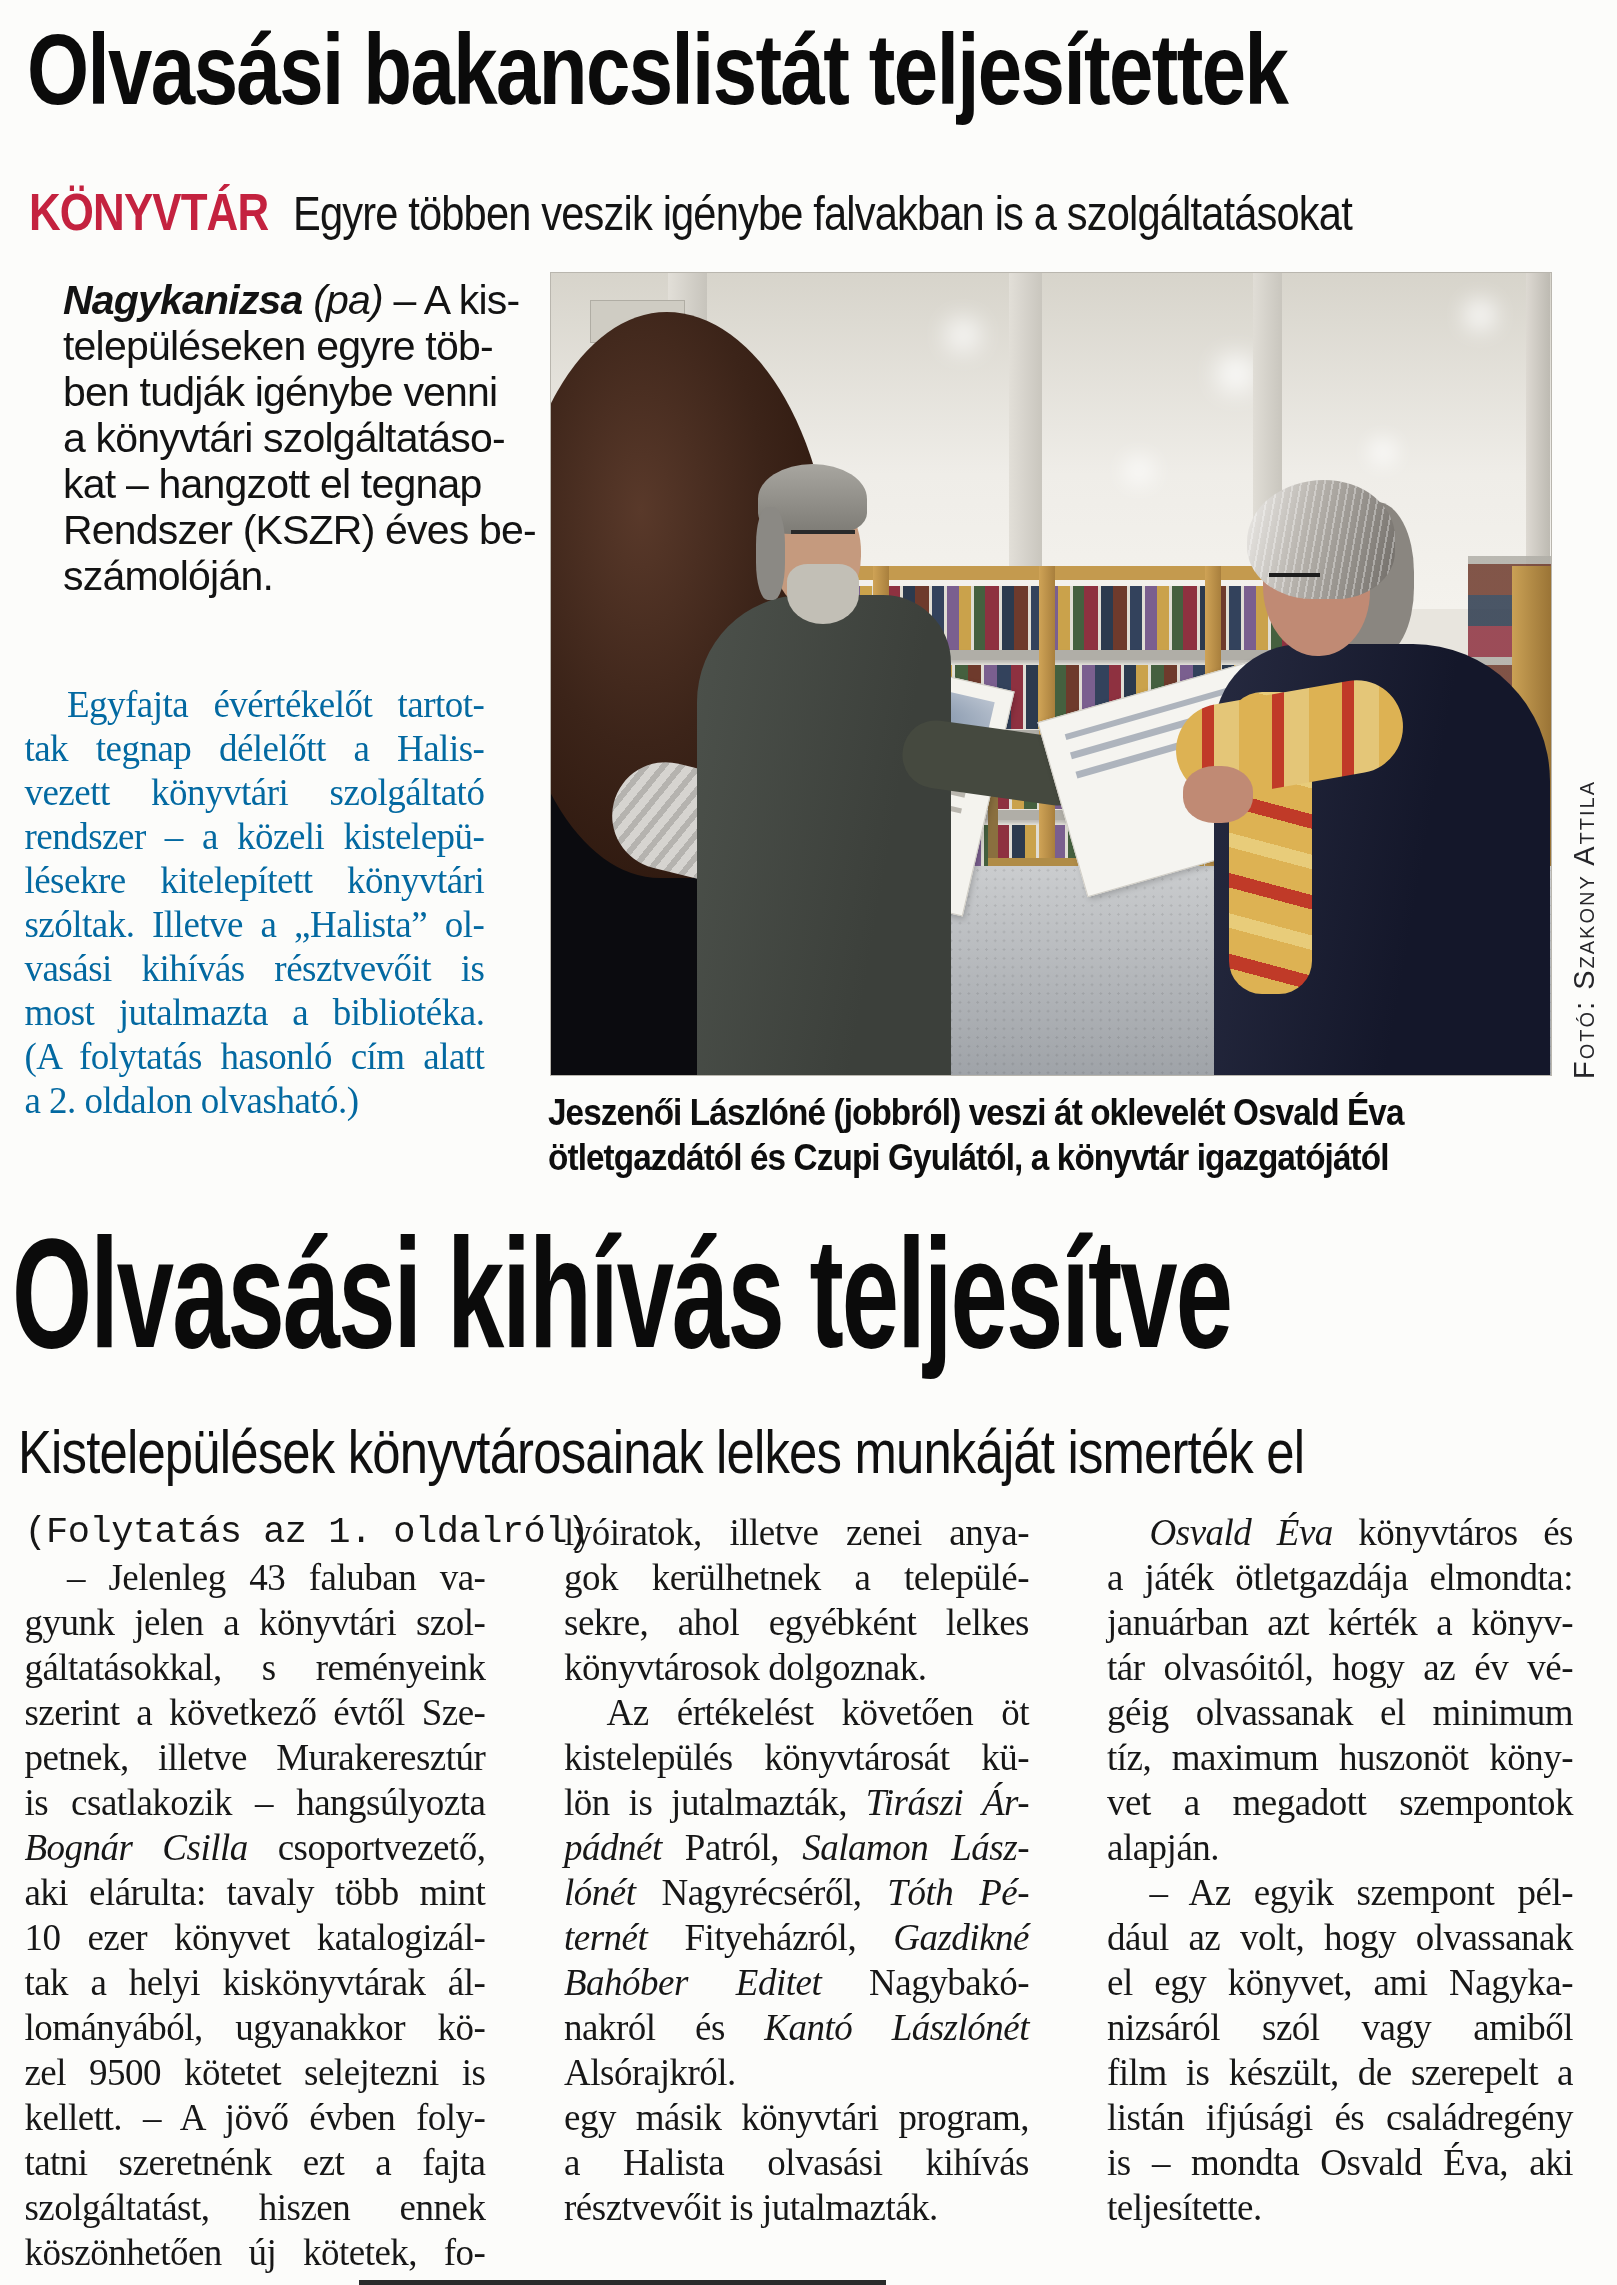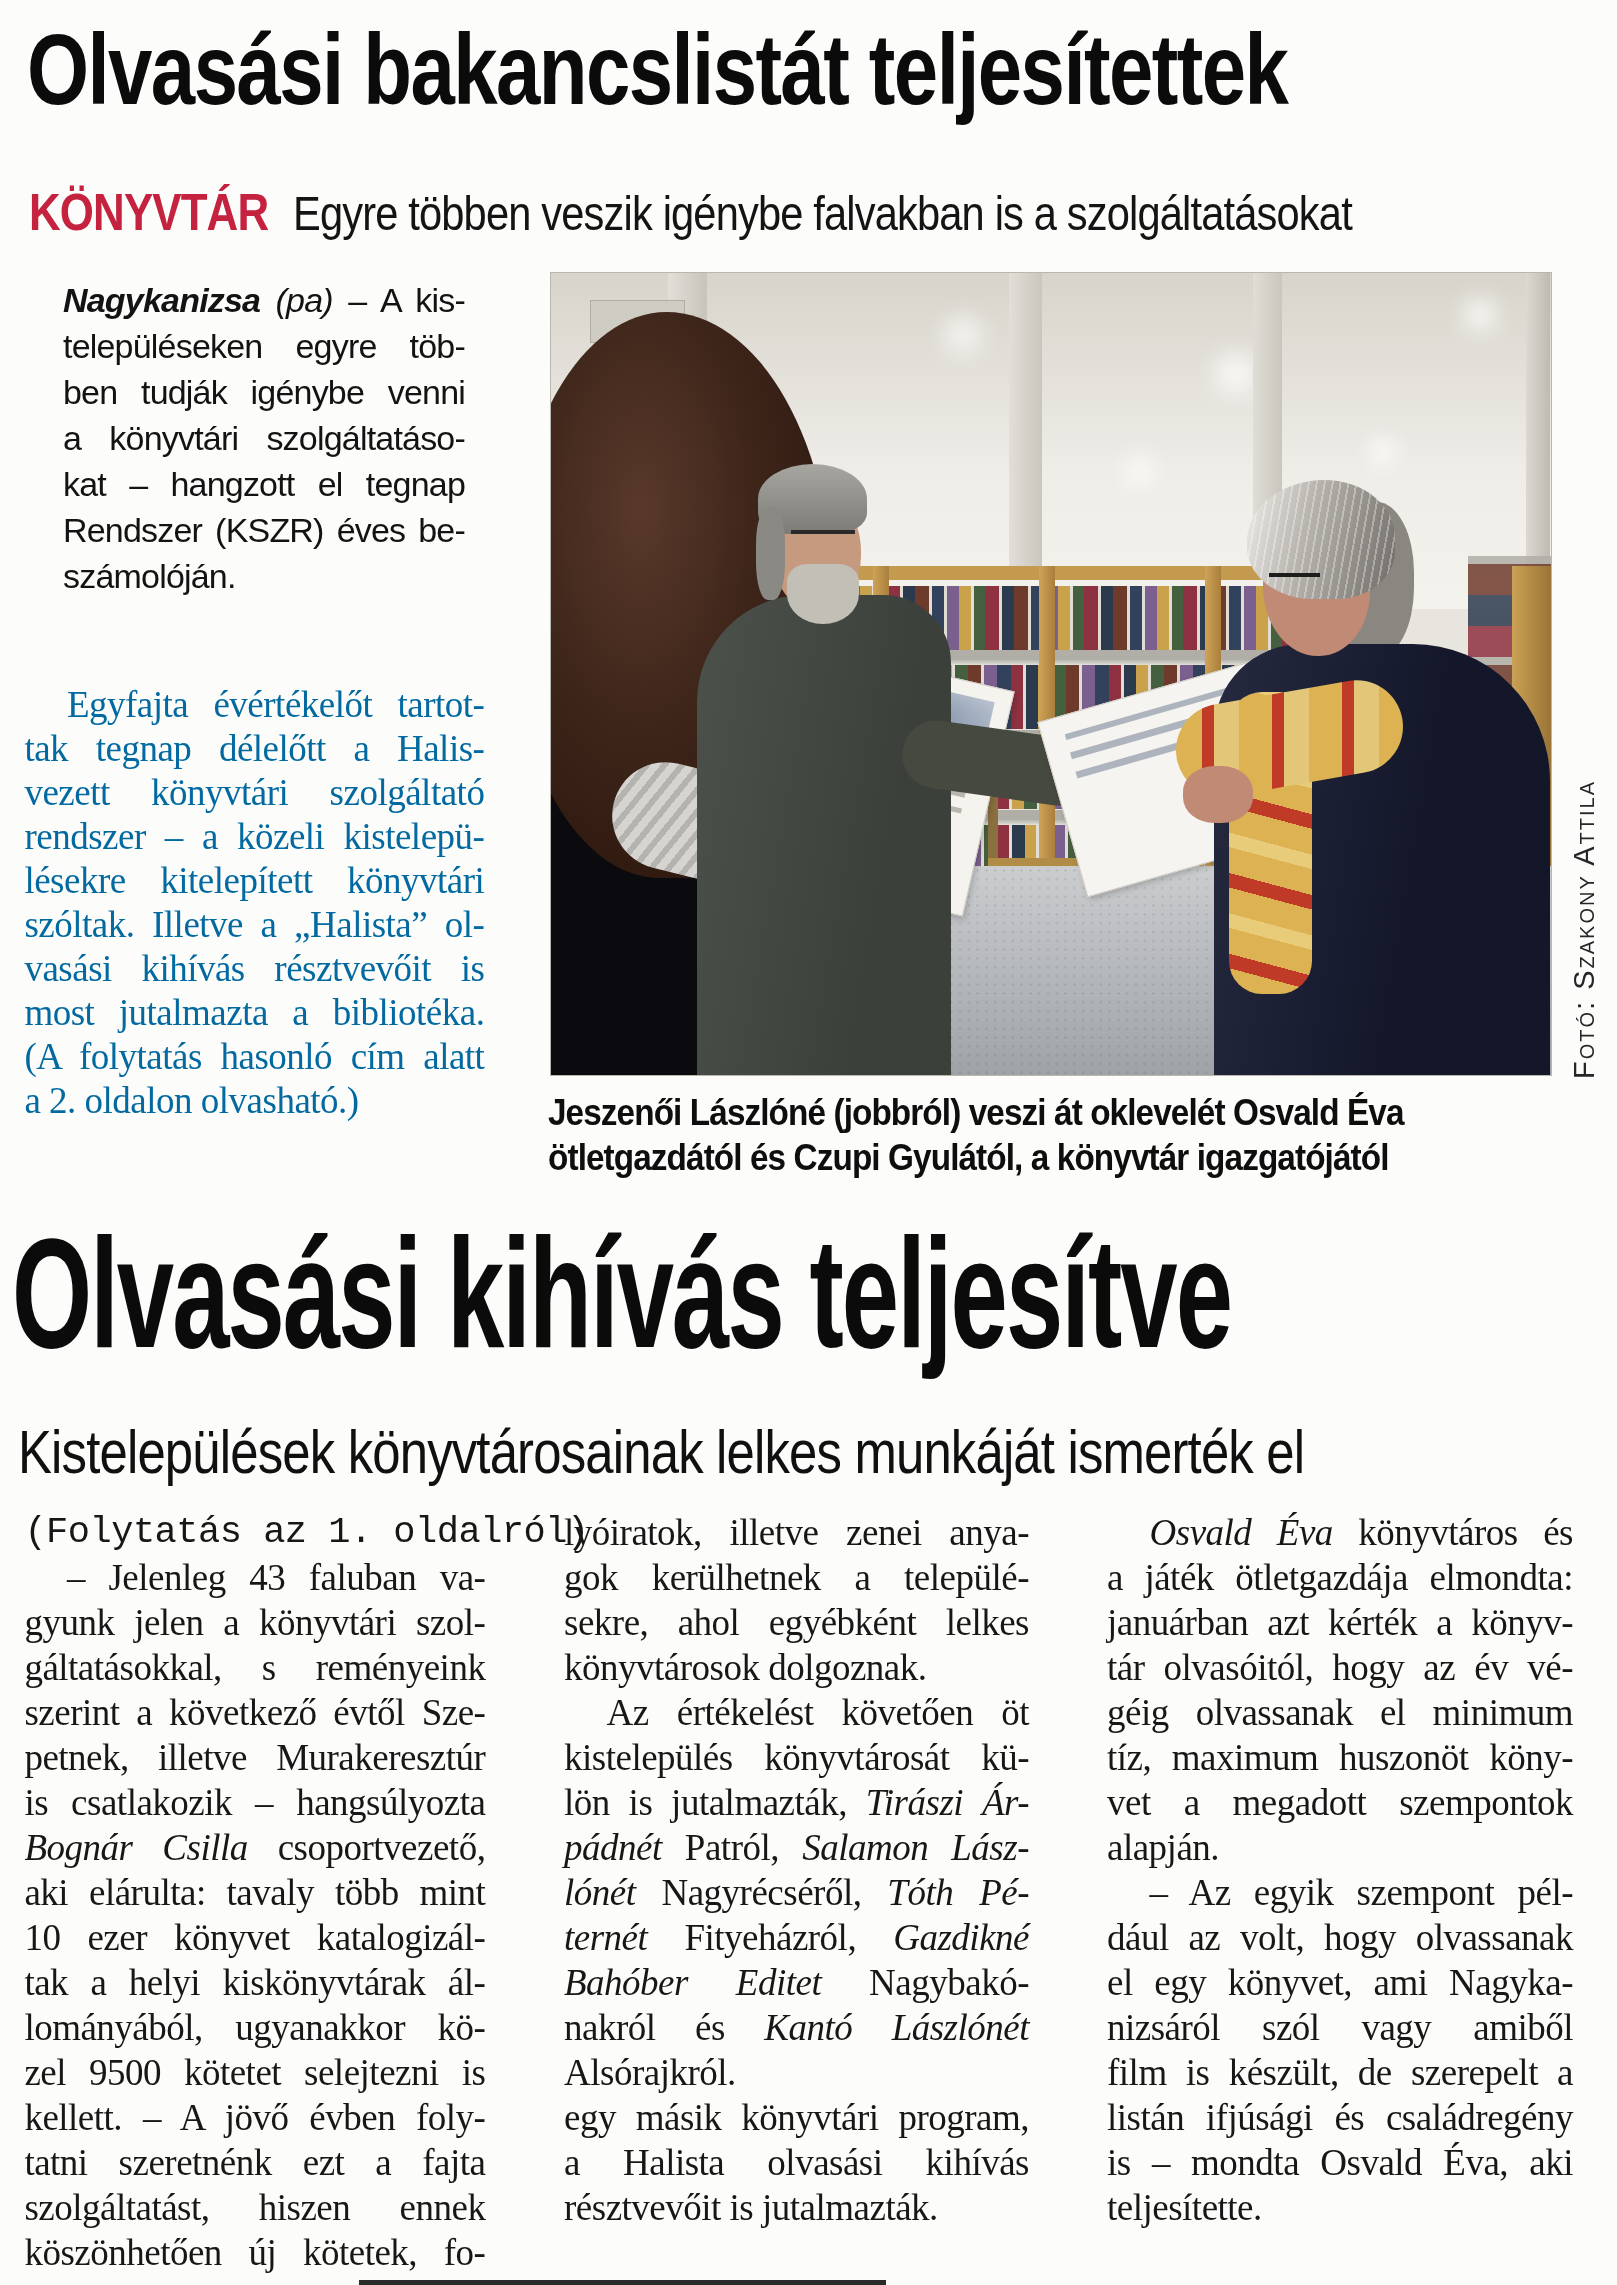--- a/index.html
+++ b/index.html
@@ -20,21 +20,21 @@
       white-space:nowrap;transform:scaleX(.82);transform-origin:0 0;color:#101010;}
 
   
   .tl{white-space:nowrap;text-align:justify;text-align-last:justify;text-justify:inter-word;}
   .tl.al{text-align-last:left;}
   .tl.ac{text-align:left;text-align-last:center;font-family:Liberation Mono, monospace;}
   .tl.ind{text-indent:1.15em;}
   .it{font-style:italic;}
   .bi{font-style:italic;font-weight:700;}
 
-  .lead .tl{font-family:"Liberation Sans",sans-serif;font-size:34px;letter-spacing:-0.8px;line-height:46px;color:#131313;}
+  .lead .tl{font-family:"Liberation Sans",sans-serif;font-size:41px;letter-spacing:-0.8px;line-height:46px;color:#131313;}
   .serifcol .tl{font-size:37px;letter-spacing:-0.5px;line-height:44px;color:#0369a1;}
   .cols .tl{font-size:37px;letter-spacing:-0.5px;line-height:45px;color:#171717;}
 
   .cap{font-family:"Liberation Sans",sans-serif;font-weight:700;font-size:37px;letter-spacing:-1px;
        line-height:45px;transform:scaleX(.9);transform-origin:0 0;color:#0e0e0e;white-space:nowrap;}
 
   .credit{font-family:"Liberation Sans",sans-serif;font-variant:small-caps;font-size:29px;letter-spacing:2px;
        color:#26262a;white-space:nowrap;transform:rotate(-90deg);transform-origin:0 0;}
 
   

